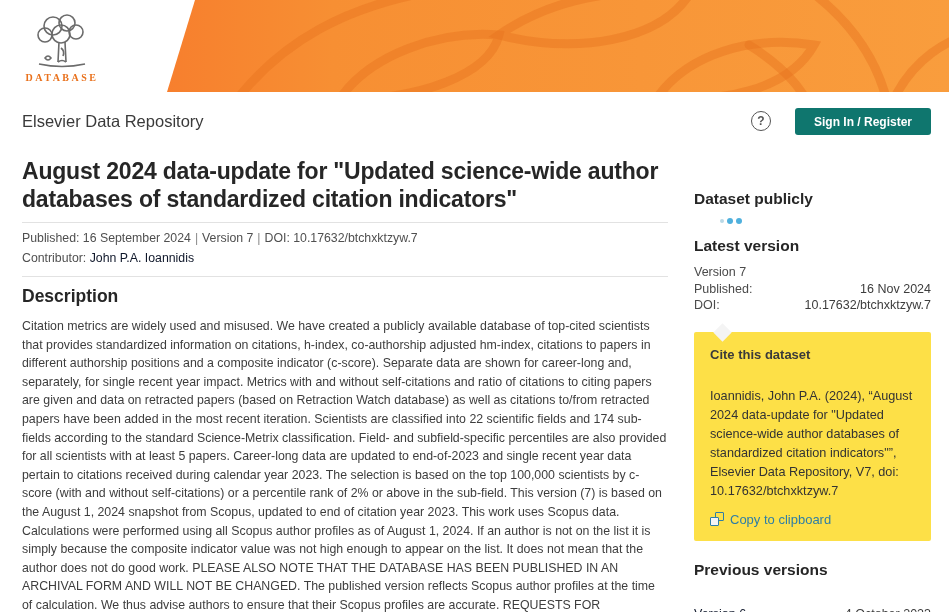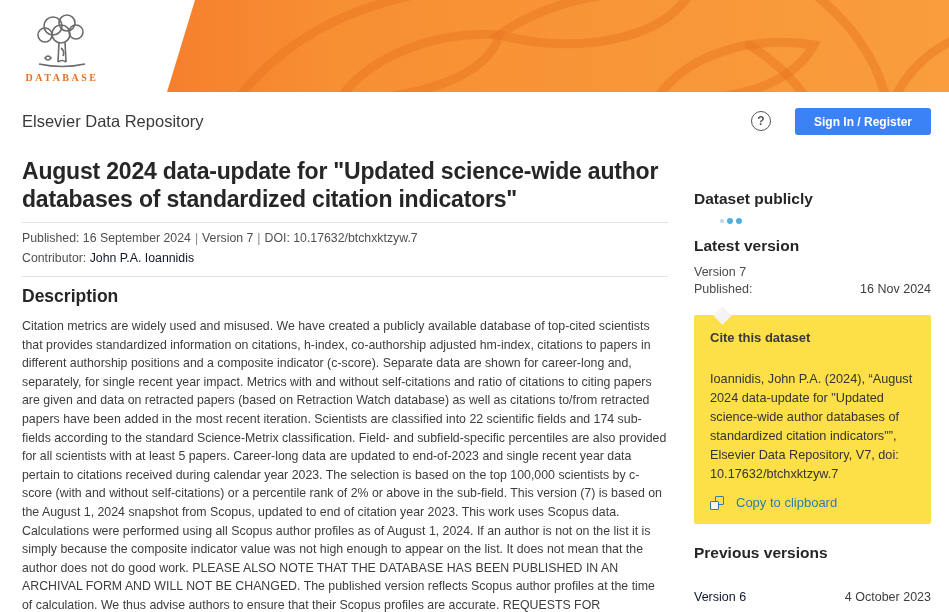--- a/index.html
+++ b/index.html
@@ -52,21 +52,21 @@
   .kv-block { margin-top:9px; font-size:12.5px; color:#4a4a4a; }
   .kv-row { display:flex; justify-content:space-between; line-height:16.5px; }
   .kv-row .kv-val { color:#3d3d3d; }
 
   .cite-box { position:relative; margin-top:18px; background:#fde047; border-radius:2px;
     padding:15px 16px 14px 16px; }
   .cite-caret { position:absolute; top:-6px; left:22px; width:13px; height:13px; background:#f4f4f4;
     transform:rotate(45deg); }
   .cite-h { font-size:13px; font-weight:bold; color:#3a3a3a; }
   .cite-text { margin-top:25px; font-size:12.7px; line-height:19px; color:#333; }
-  .copy-row { margin-top:11px; display:flex; align-items:center; gap:12px; font-size:13px;
+  .copy-row { margin-top:11px; display:flex; align-items:center; gap:6px; font-size:13px;
     color:#2e7ea6; cursor:pointer; }
   .copy-icon { width:14px; height:14px; position:relative; flex:0 0 auto; }
   .copy-icon .sq { position:absolute; width:9px; height:9px; border:1.5px solid #2e7ea6; border-radius:1px; }
   .copy-icon .sq.back { top:0; right:0; }
   .copy-icon .sq.front { bottom:0; left:0; background:#f4f4f4; }
 
   .prev-h { margin-top:20px; font-size:16px; }
   .prev-list { margin-top:29px;text-align:right; }
   .prev-row { display:flex; justify-content:space-between; font-size:12.5px; line-height:13px;
     margin-bottom:8.5px; }
@@ -106,21 +106,21 @@
         <path d="M 8 52 Q 31 57 54 52"></path>
         <path d="M 14 46 q 3 -4 6 0 q -3 4 -6 0 Z"></path>
         <path d="M 30 36 q 4 3 2 8"></path>
       </g>
     </svg>
     <div class="logo-word">DATABASE</div>
   </div>
 
   <div class="site-title">Elsevier Data Repository</div>
   <div class="help-btn">?</div>
-  <button class="signin-btn" style="background:#3b82f6">Sign In / Register</button>
+  <button class="signin-btn" style="background:#0f766e">Sign In / Register</button>
 
   <div class="left-col">
     <h1 class="dataset-title">August 2024 data-update for "Updated science-wide author databases of standardized citation indicators"</h1>
     <hr class="divider">
     <div class="meta-line"><span>Published: 16 September 2024</span><span class="sep">|</span><span>Version 7</span><span class="sep">|</span><span>DOI: 10.17632/btchxktzyw.7</span></div>
     <div class="contrib-line"><span>Contributor:</span> <a class="tlink">John P.A. Ioannidis</a></div>
     <hr class="divider">
     <h2 class="desc-heading">Description</h2>
     <p class="desc-text">Citation metrics are widely used and misused. We have created a publicly available database of top-cited scientists that provides standardized information on citations, h-index, co-authorship adjusted hm-index, citations to papers in different authorship positions and a composite indicator (c-score). Separate data are shown for career-long and, separately, for single recent year impact. Metrics with and without self-citations and ratio of citations to citing papers are given and data on retracted papers (based on Retraction Watch database) as well as citations to/from retracted papers have been added in the most recent iteration. Scientists are classified into 22 scientific fields and 174 sub-fields according to the standard Science-Metrix classification. Field- and subfield-specific percentiles are also provided for all scientists with at least 5 papers. Career-long data are updated to end-of-2023 and single recent year data pertain to citations received during calendar year 2023. The selection is based on the top 100,000 scientists by c-score (with and without self-citations) or a percentile rank of 2% or above in the sub-field. This version (7) is based on the August 1, 2024 snapshot from Scopus, updated to end of citation year 2023. This work uses Scopus data. Calculations were performed using all Scopus author profiles as of August 1, 2024. If an author is not on the list it is simply because the composite indicator value was not high enough to appear on the list. It does not mean that the author does not do good work. PLEASE ALSO NOTE THAT THE DATABASE HAS BEEN PUBLISHED IN AN ARCHIVAL FORM AND WILL NOT BE CHANGED. The published version reflects Scopus author profiles at the time of calculation. We thus advise authors to ensure that their Scopus profiles are accurate. REQUESTS FOR CORRECIONS OF THE SCOPUS DATA (INCLUDING CORRECTIONS IN AFFILIATIONS) SHOULD NOT BE SENT TO US. They should be sent directly to Scopus, preferably by use of the Scopus to ORCID feedback wizard (https://orcid.scopusfeedback.com/) so that the correct data can be used in any future annual updates of the citation indicator databases. The c-score focuses on impact (citations) rather than productivity (number of publications) and it also incorporates information on co-authorship and author positions (single, first, last author). If you have additional questions, see attached file on FREQUENTLY ASKED QUESTIONS. Finally, we alert users that all citation metrics have limitations and their use should be tempered and judicious. For more reading, we refer to the Leiden manifesto: https://www.nature.com/articles/520429a</p>
   </div>
@@ -134,20 +134,24 @@
     </div>
 
     <h3 class="side-h latest-h">Latest version</h3>
     <div class="kv-block">
       <div class="kv-row">
           <span>Version 7</span>
         </div>
       <div class="kv-row">
         <span>Published:</span>
         <span class="kv-val">16 Nov 2024</span>
+      </div>
+      <div class="kv-row">
+        <span>DOI:</span>
+        <span class="kv-val">10.17632/btchxktzyw.7</span>
       </div>
     </div>
 
     <div class="cite-box">
       <div class="cite-caret"></div>
       <div class="cite-h">Cite this dataset</div>
       <div class="cite-text">Ioannidis, John P.A. (2024), “August 2024 data-update for "Updated science-wide author databases of standardized citation indicators"”, Elsevier Data Repository, V7, doi: 10.17632/btchxktzyw.7</div>
       <div class="copy-row">
         <span class="copy-icon">
             <span class="sq back"></span>

